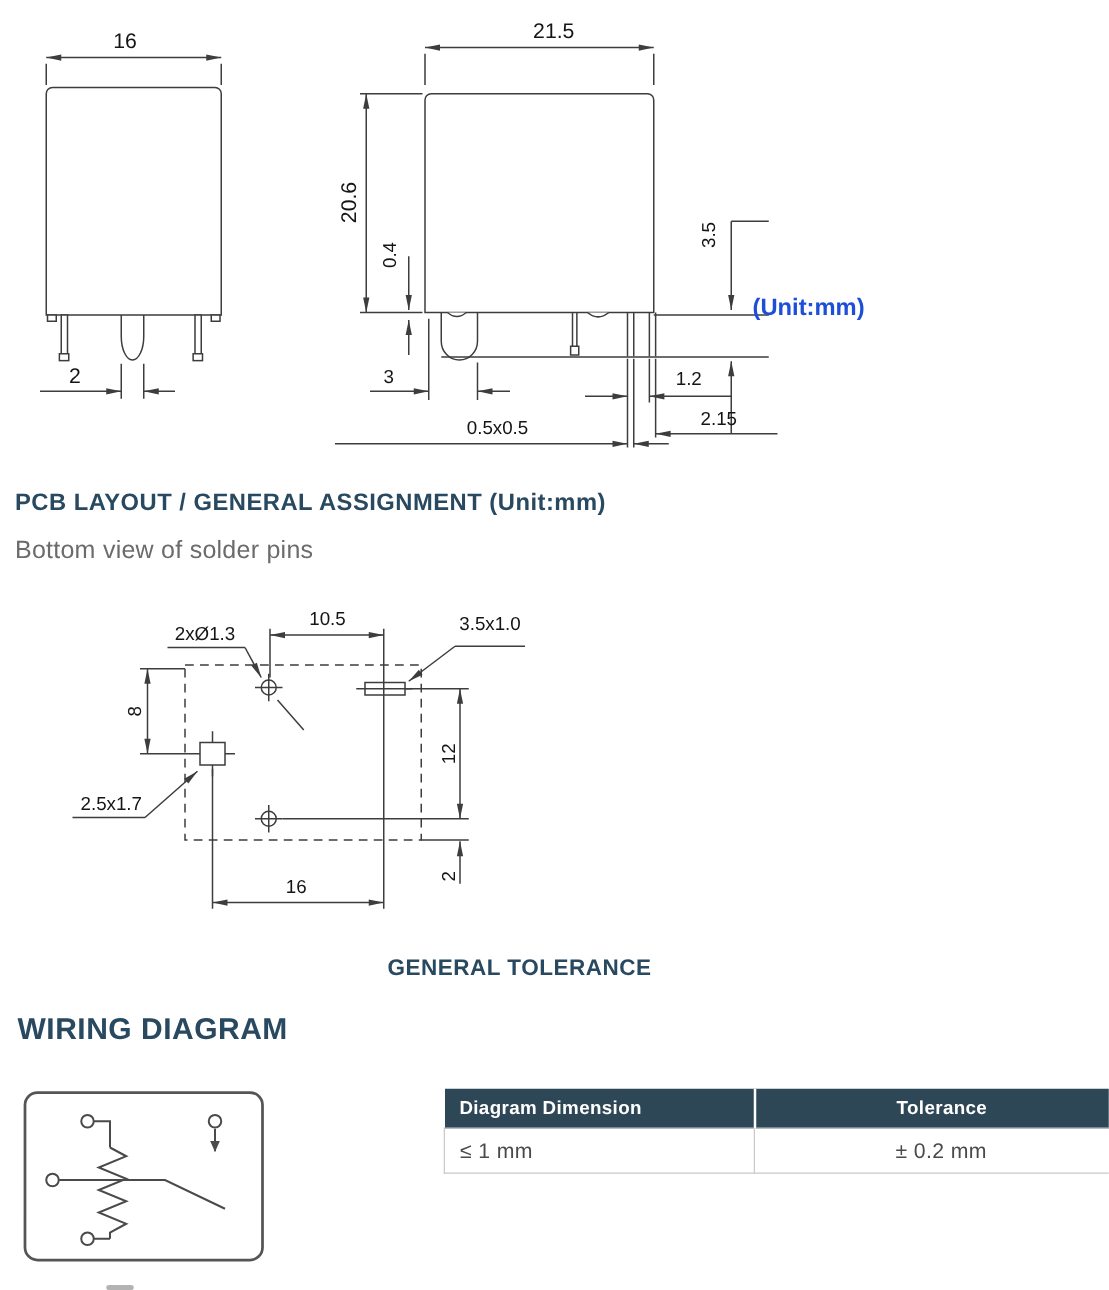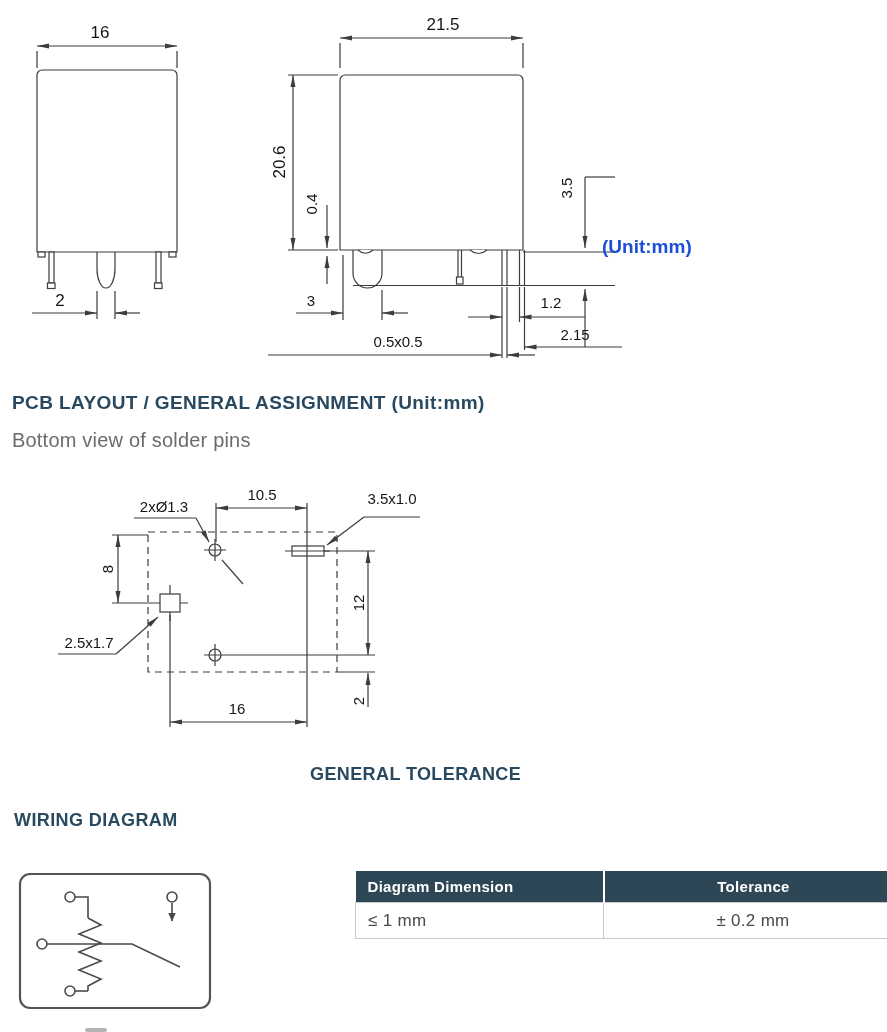--- a/index.html
+++ b/index.html
@@ -6,21 +6,21 @@
   body{
     width:887px;height:1032px;position:relative;overflow:hidden;
     font-family:"Liberation Sans",sans-serif;
   }
   .abs{position:absolute;}
   .sec-title{
     font-weight:bold;color:#28495f;letter-spacing:.4px;
   }
   #pcb-title{left:12px;top:392px;font-size:19px;}
   #pcb-subtitle{left:12px;top:409px;font-size:20px;color:#6b6b6b;letter-spacing:.2px;margin-top:20px;}
-  #wiring-title{left:14px;top:810px;font-size:18px;}
+  #wiring-title{left:14px;top:810px;font-size:24px;}
   #tolerance-title{left:310px;top:764px;font-size:18px;}
   #unit-note{left:602px;top:236px;font-size:19px;font-weight:bold;color:#1d4ed8;}
   svg text{
     font-family:"Liberation Sans",sans-serif;
     fill:#151515;
   }
   .dim{font-size:15px;}
   .dim-lg{font-size:17px;}
   
   #tol-table-wrap{left:310px;top:871px;width:548px;margin-left:45px;}

